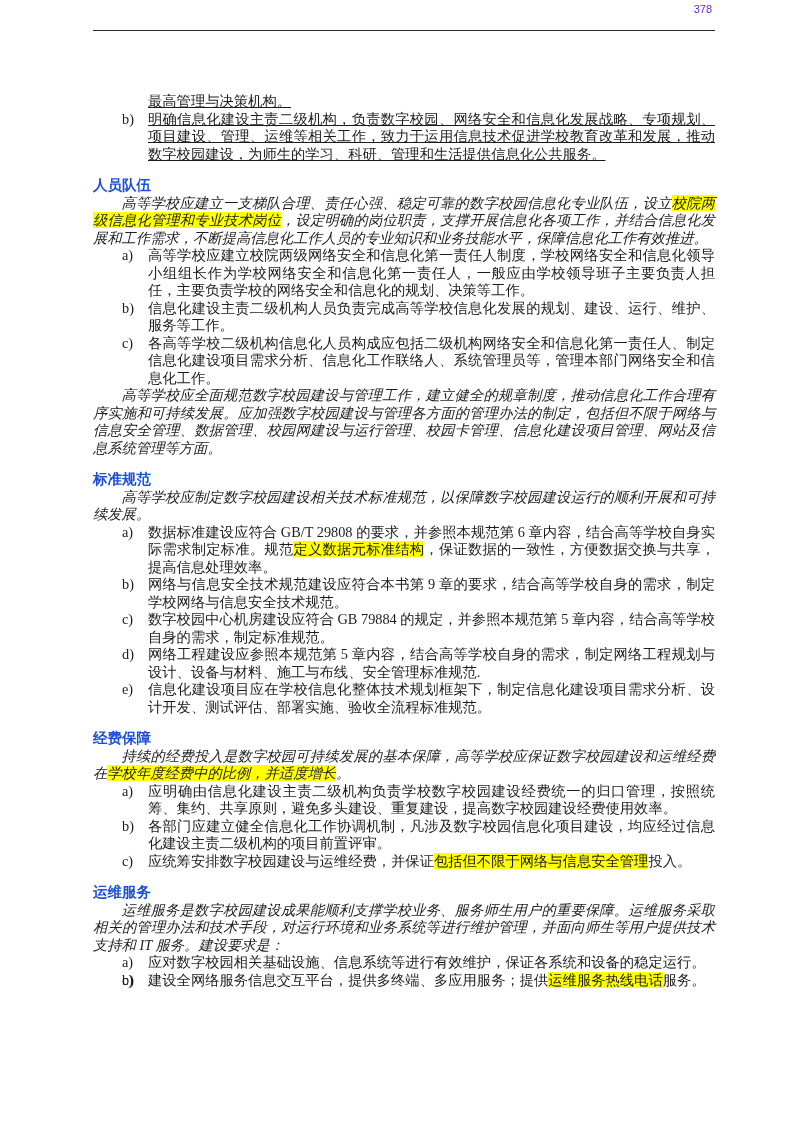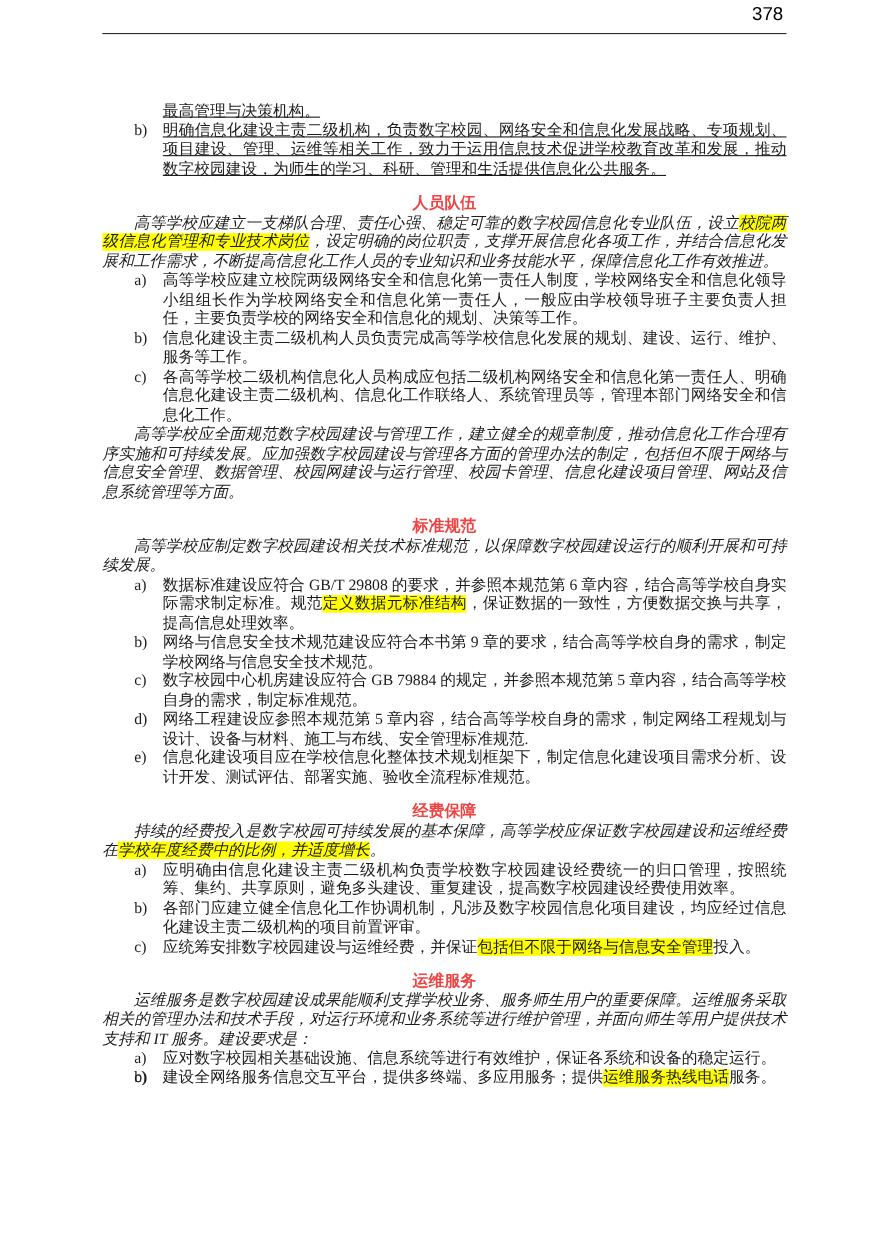--- a/index.html
+++ b/index.html
@@ -14,22 +14,22 @@
     background: #ffffff;
     overflow: hidden;
     font-family: "Liberation Serif", serif;
     color: #1c1c1c;
   }
   .page-number {
     position: absolute;
     top: 3px;
     right: 81px;
     font-family: "Liberation Sans", sans-serif;
-    font-size: 17px;
-    color: #000000;
+    font-size: 11px;
+    color: #6d28d9;
   }
   .header-rule {
     position: absolute;
     top: 30px;
     left: 93px;
     width: 622px;
     height: 0;
     border-top: 1.5px solid #2a2a2a;
   }
   .content {
@@ -56,22 +56,22 @@
     position: absolute;
     left: 29px;
     top: 0;
   }
   .section-heading {
     font-family: "Liberation Sans", sans-serif;
     font-size: 14.5px;
     font-weight: 700;
     line-height: 17.5px;
     margin: 14px 0 0 0;
-    text-align: center;
-    color: #ef4444;
+    text-align: left;
+    color: #1d4ed8;
   }
   .lead-block {
     margin: 0;
     text-decoration: underline;
   }
   .hl {
     background: var(--hl-color, #ffff00);
   }
 </style>
 </head>
@@ -103,21 +103,21 @@
     <span class="item-text"><span>高等学校应建立校院两级网络安全和信息化第一责任人制度，学校网络安全和信息化领导小组组长作为学校网络安全和信息化第一责任人，一般应由学校领导班子主要负责人担任，主要负责学校的网络安全和信息化的规划、决策等工作。</span></span>
   </div>
 
   <div class="list-item">
     <span class="marker">b)</span>
     <span class="item-text"><span>信息化建设主责二级机构人员负责完成高等学校信息化发展的规划、建设、运行、维护、服务等工作。</span></span>
   </div>
 
   <div class="list-item">
     <span class="marker">c)</span>
-    <span class="item-text"><span>各高等学校二级机构信息化人员构成应包括二级机构网络安全和信息化第一责任人、明确信息化建设主责二级机构、信息化工作联络人、系统管理员等，管理本部门网络安全和信息化工作。</span></span>
+    <span class="item-text"><span>各高等学校二级机构信息化人员构成应包括二级机构网络安全和信息化第一责任人、制定信息化建设项目需求分析、信息化工作联络人、系统管理员等，管理本部门网络安全和信息化工作。</span></span>
   </div>
 </div>
   </section>
 
   <section class="doc-section">
     <div class="section-body">
   <p class="para"><span>高等学校应全面规范数字校园建设与管理工作，建立健全的规章制度，推动信息化工作合理有序实施和可持续发展。应加强数字校园建设与管理各方面的管理办法的制定，包括但不限于网络与信息安全管理、数据管理、校园网建设与运行管理、校园卡管理、信息化建设项目管理、网站及信息系统管理等方面。</span></p>
 </div>
   </section>
 

